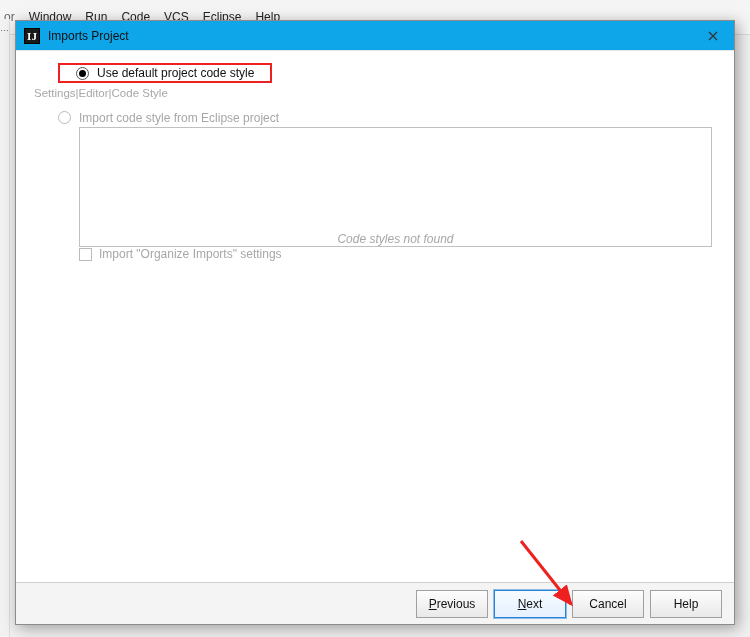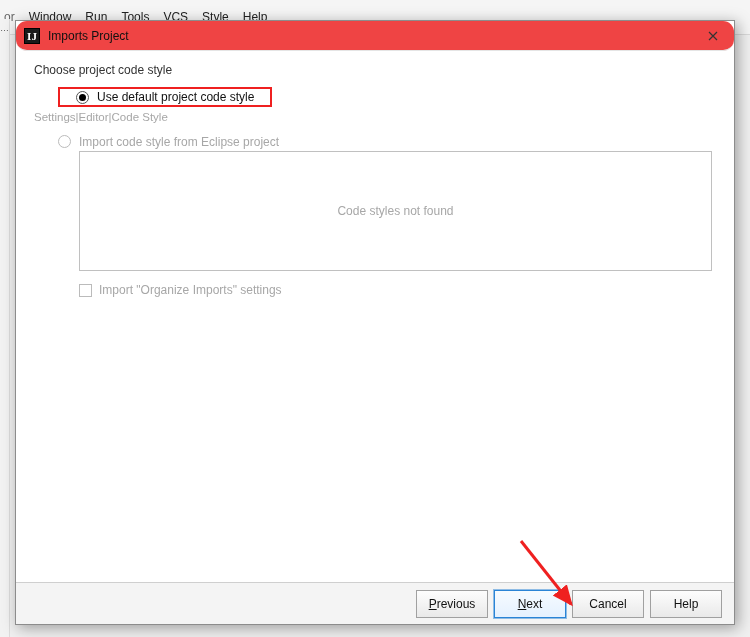--- a/index.html
+++ b/index.html
@@ -4,82 +4,81 @@
   <style>
     * { margin:0; padding:0; box-sizing:border-box; font-family:"Segoe UI",Tahoma,Arial,sans-serif; font-size:12px; }
     body { width:750px; height:637px; background:#f0f0f0; overflow:hidden; position:relative; }
     .menubar { background:#f5f5f5; border-bottom:1px solid #d9d9d9; height:35px; display:flex; align-items:center; padding:16px 4px; color:#222; }
     .menubar span { padding:0 7px; line-height:18px; cursor:default; }
 
     .workspace-left { position:absolute; left:0; top:19px; width:10px; height:618px; background:#f2f2f2; border-right:1px solid #dcdcdc; display:flex; align-items:flex-start; justify-content:center; padding-top:4px; color:#555; }
     .workspace-left .arrow { font-size:9px; }
 
     .dialog { position:absolute; left:15px; top:20px; width:720px; height:605px; background:#fff; border:1px solid #8c8c8c; box-shadow:3px 3px 14px rgba(0,0,0,0.35); display:flex; flex-direction:column; }
-    .titlebar { height:30px; background:#ef4444; border-bottom:1px solid #e5e5e5; display:flex; align-items:center; padding:0 8px;border-radius:11px; }
+    .titlebar { height:30px; background:#0ea5e9; border-bottom:1px solid #e5e5e5; display:flex; align-items:center; padding:0 8px; }
     .titlebar .appicon { width:16px; height:16px; background:#1a1a1a; color:#fff; font-family:Georgia,serif; font-size:11px; font-weight:bold; display:flex; align-items:center; justify-content:center; margin-right:8px; border:1px solid #000; }
     .titlebar .title { flex:1; color:#111; }
     .titlebar .closebtn { width:26px; height:22px; display:flex; align-items:center; justify-content:center; font-size:14px; color:#333; cursor:pointer; }
 
     .content { flex:1; padding:12px 18px 0 18px; color:#333; }
     .heading { margin-bottom:10px; font-size:12px; }
 
     .radio-row { display:flex; align-items:flex-start; margin-left:24px; margin-bottom:2px; }
     .radio-outer { width:13px; height:13px; border:1px solid #555; border-radius:50%; display:flex; align-items:center; justify-content:center; margin-right:8px; flex-shrink:0; }
     .radio-outer.disabled { border-color:#bbb; }
     .radio-inner { width:7px; height:7px; border-radius:50%; background:#000; }
     .radio-label { color:#111; }
     .radio-label.disabled { color:#a7a7a7; }
 
     .highlight-box { border:2px solid #ef2020; padding:1px 16px; display:inline-flex; align-items:center; }
 
     .hint { color:#a7a7a7; font-size:11.5px; margin-bottom:10px; line-height:1.4; }
 
-    .listbox { margin-left:45px; margin-right:4px; height:120px; border:1px solid #c0c0c0; display:flex; align-items:center; justify-content:center; color:#a7a7a7; font-size:12px; margin-bottom:12px; background:#fff; }
+    .listbox { margin-left:45px; margin-right:4px; height:120px; border:1px solid #c0c0c0; display:flex; align-items:flex-end; justify-content:center; color:#a7a7a7; font-size:12px; background:#fff;font-style:italic; }
 
     .checkbox-row { margin-left:45px; display:flex; align-items:center; }
     .checkbox-box { width:13px; height:13px; border:1px solid #bbb; background:#fff; margin-right:7px; flex-shrink:0; }
     .checkbox-label { color:#a7a7a7; }
 
     .buttonbar { height:42px; border-top:1px solid #cfcfcf; display:flex; align-items:center; justify-content:flex-end; padding:0 12px; gap:6px; background:#f4f4f4; }
     .btn { min-width:72px; height:24px; border:1px solid #a0a0a0; background:linear-gradient(#fdfdfd,#e9e9e9); color:#111; display:flex; align-items:center; justify-content:center; cursor:pointer; font-size:12px; padding:13px 10px; }
     .btn.primary { border:1px solid #2a84d6; box-shadow:0 0 0 1px rgba(42,132,214,0.5); background:linear-gradient(#f6fbff,#e5f1ff); }
     .btn .mn { text-decoration:underline; }
 
     .arrow-annot { position:absolute; pointer-events:none; }
   </style>
 </head>
 <body>
 
 <div class="menubar">
   <span style="padding-left:0;color:#666;">or</span>
   <span>Window</span>
   <span>Run</span>
-  <span>Tools</span>
+  <span>Code</span>
   <span>VCS</span>
-  <span>Style</span>
+  <span>Eclipse</span>
   <span>Help</span>
 </div>
 
 <div class="workspace-left">
   <span class="arrow">…</span>
 </div>
 
 <div class="dialog">
   <div class="titlebar">
     <div class="appicon">IJ</div>
     <div class="title">Imports Project</div>
     <div class="closebtn">
       <svg width="10" height="10" viewBox="0 0 10 10">
           <path d="M1 1 L9 9 M9 1 L1 9" stroke="currentColor" stroke-width="1.2" fill="none"></path>
         </svg>
     </div>
   </div>
 
   <div class="content">
-    <div class="heading">Choose project code style</div>
 
     <div style="margin-left:24px;margin-bottom:2px;">
       <span class="highlight-box">
         <span class="radio-outer">
             <span class="radio-inner"></span>
           </span>
         <span class="radio-label">Use default project code style</span>
       </span>
     </div>
     <div class="hint">Settings|Editor|Code Style</div>

